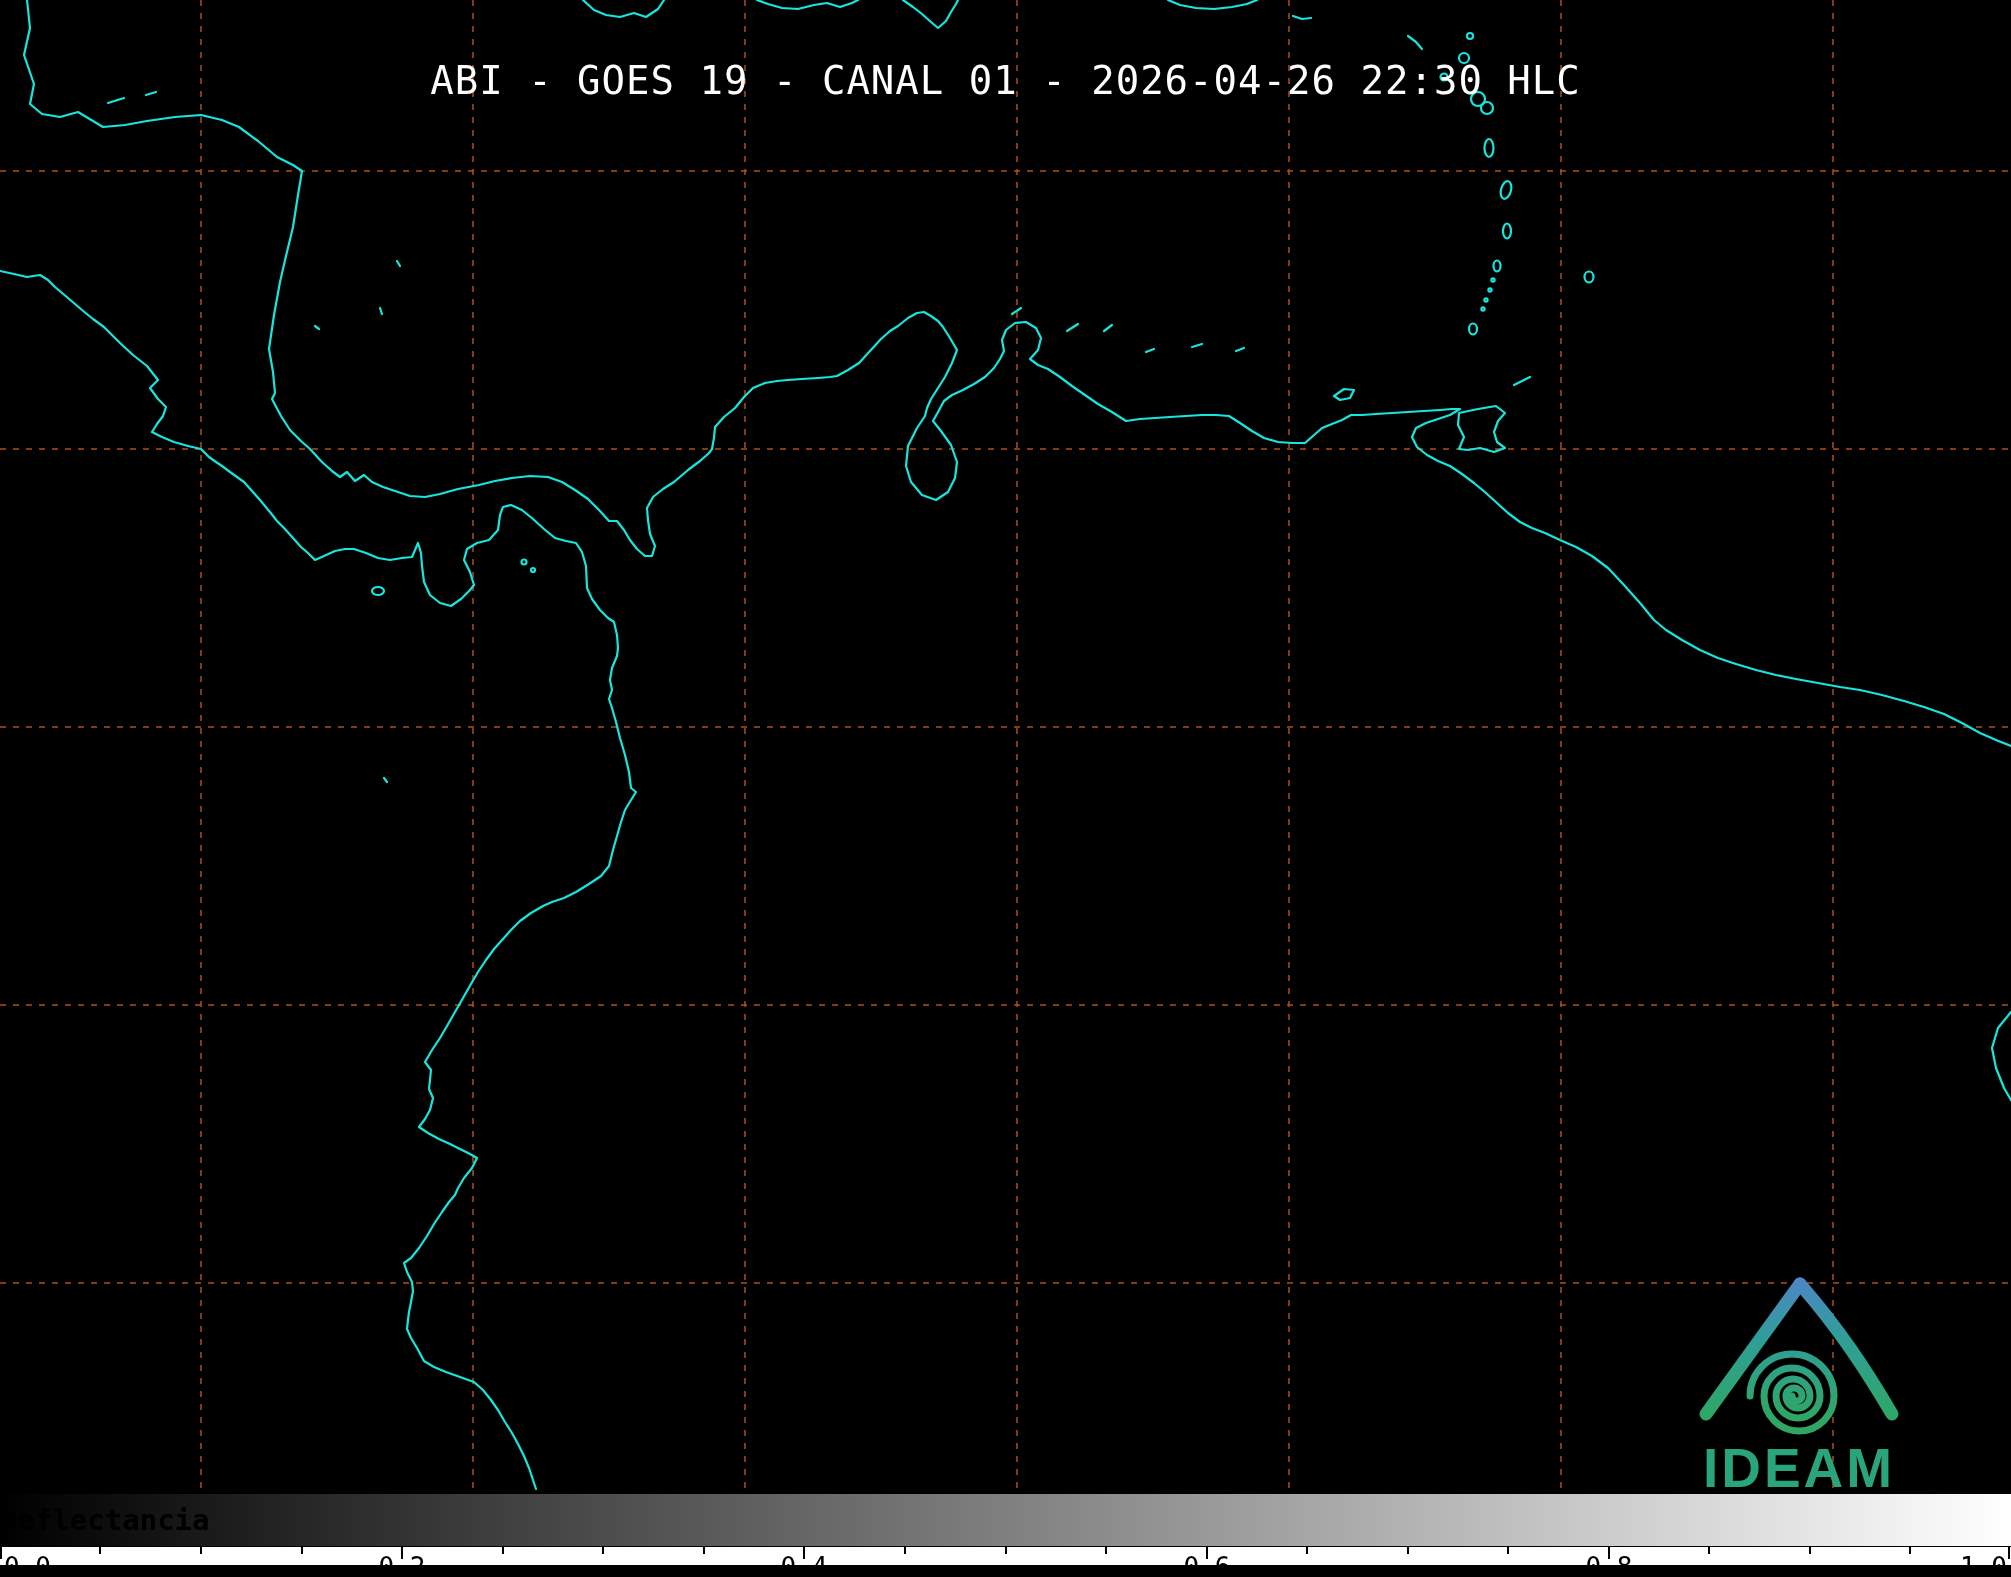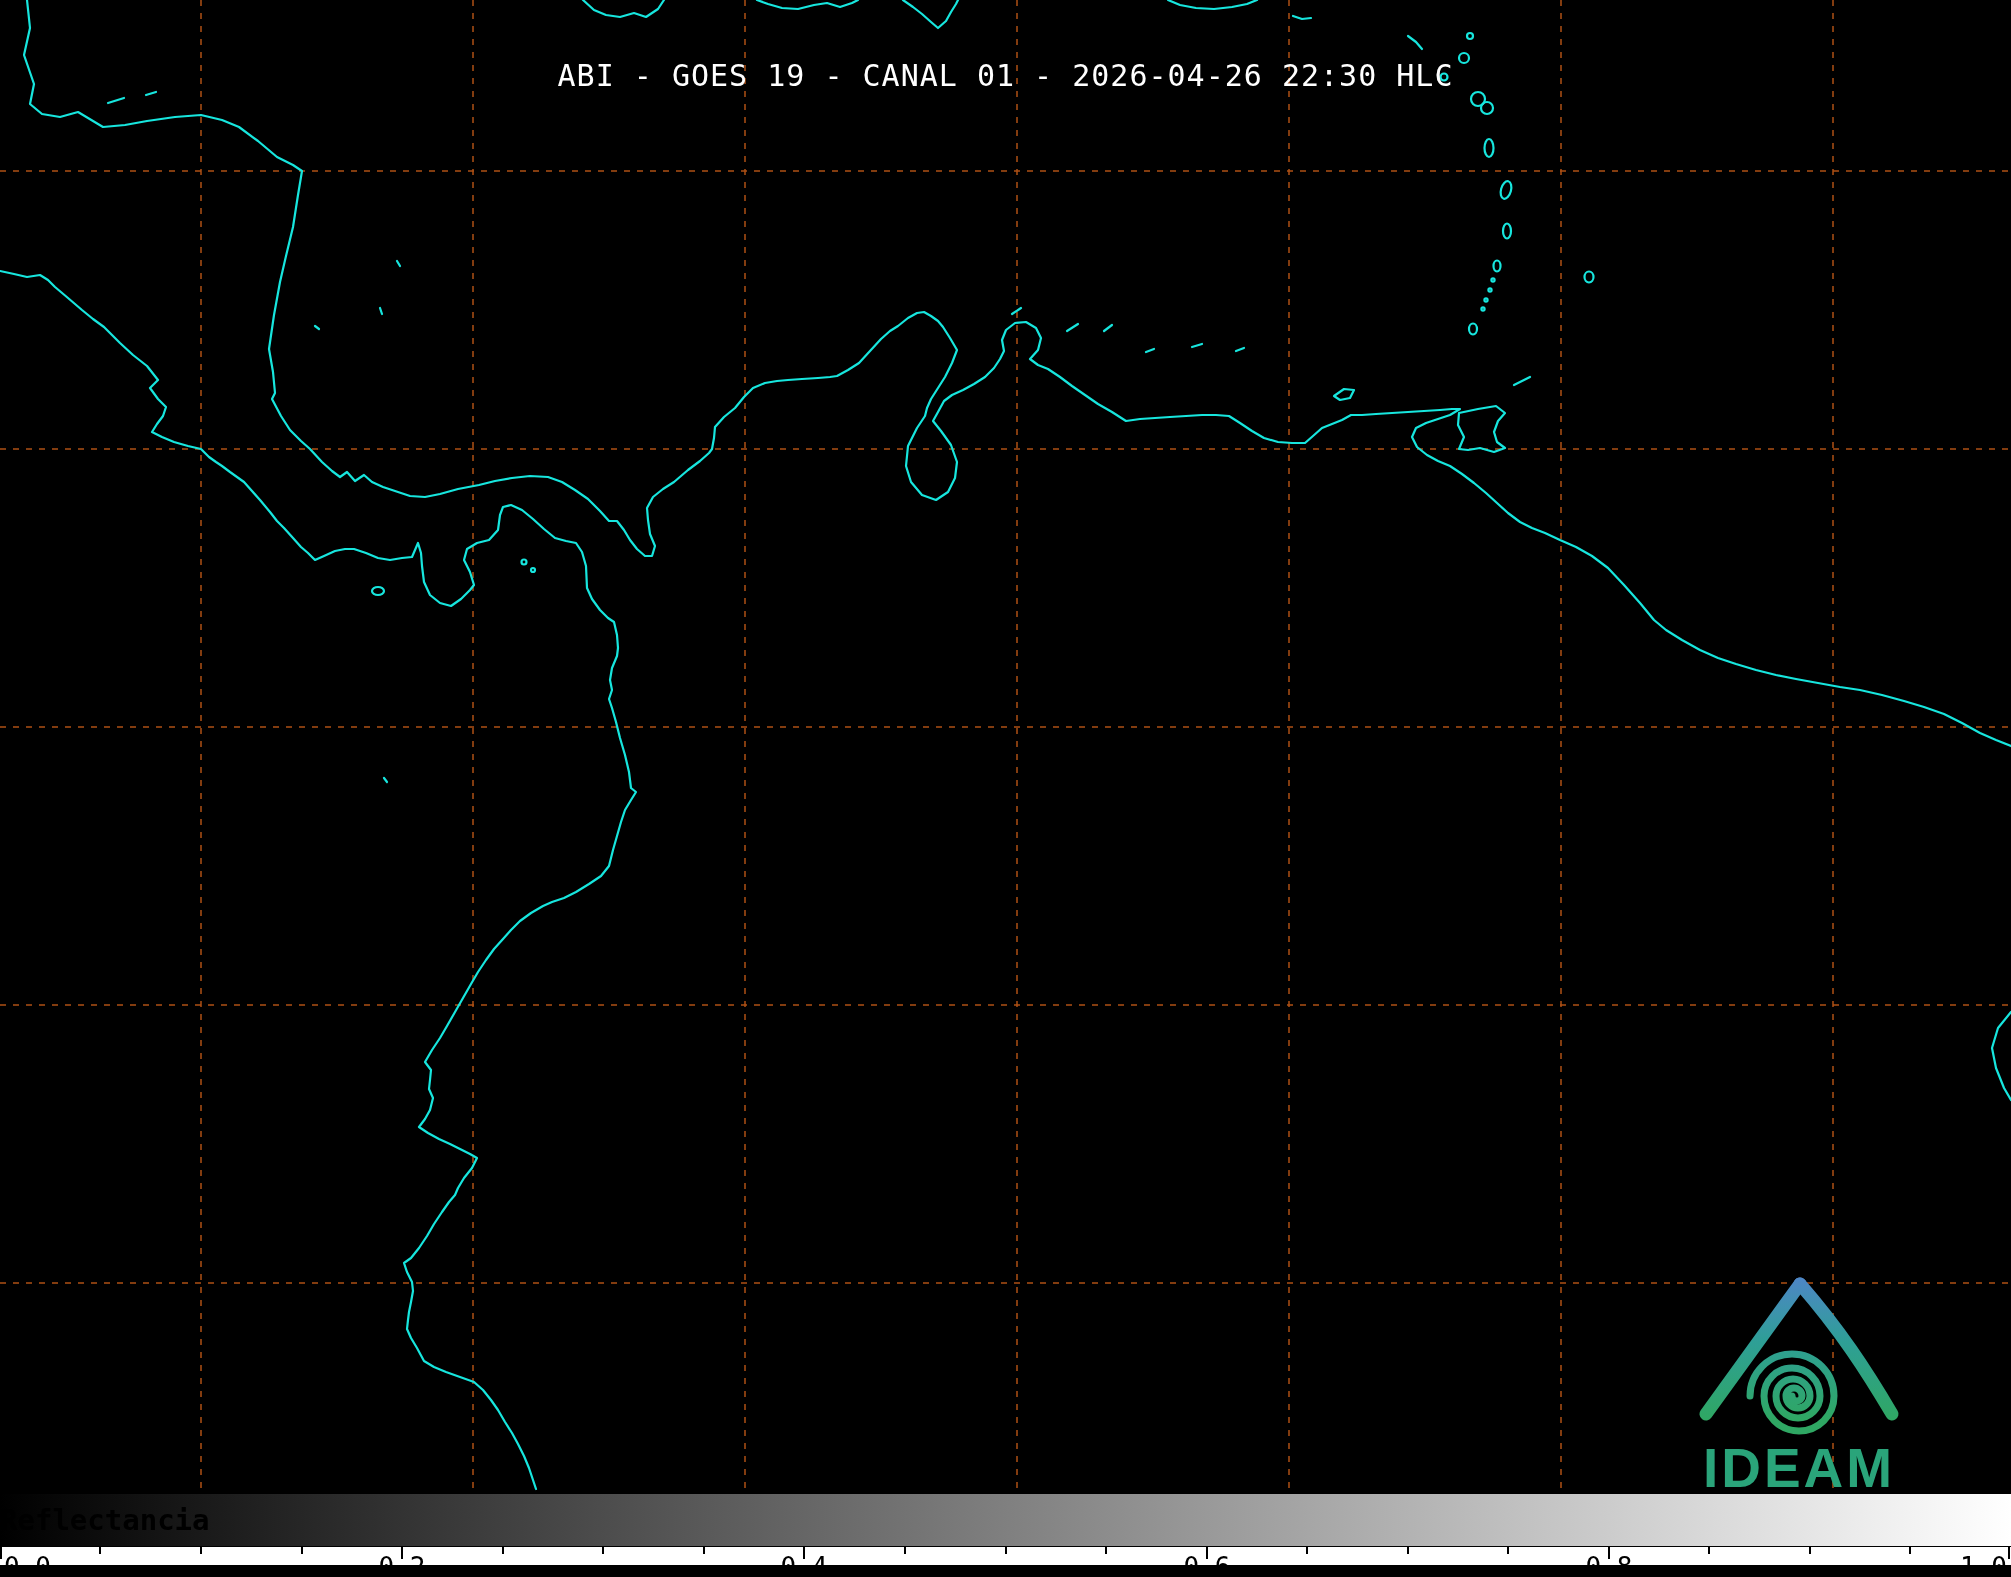--- a/index.html
+++ b/index.html
@@ -3,21 +3,21 @@
 <meta charset="utf-8">
 <style>
   html,body{margin:0;padding:0;background:#000;}
   #screen{
     position:relative;width:2011px;height:1577px;background:#000;
     overflow:hidden;font-family:"DejaVu Sans Mono","Liberation Mono",monospace;
   }
   #map-svg{position:absolute;top:0;left:0;display:block;}
   #image-title{
     position:absolute;top:58px;left:50%;transform:translateX(-50%);
-    color:#ffffff;font-size:30px;letter-spacing:1px;white-space:nowrap;
+    color:#ffffff;font-size:39px;letter-spacing:1px;white-space:nowrap;
   }
   #colorbar{
     position:absolute;left:0;top:1494px;width:2011px;height:52px;
     background:linear-gradient(to right,#000000,#ffffff);
     border-bottom:1px solid #000;
   }
   #colorbar-label{
     position:absolute;left:0;top:0;width:100%;text-align:left;
     line-height:52px;font-weight:bold;font-size:29px;color:#000;
   }

